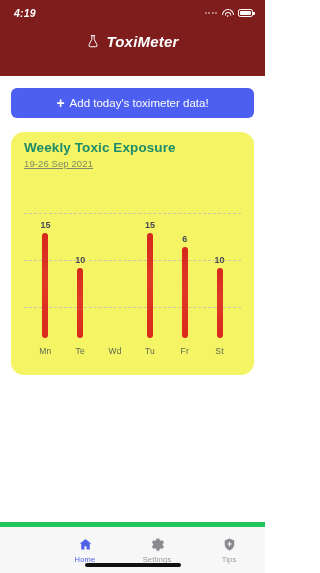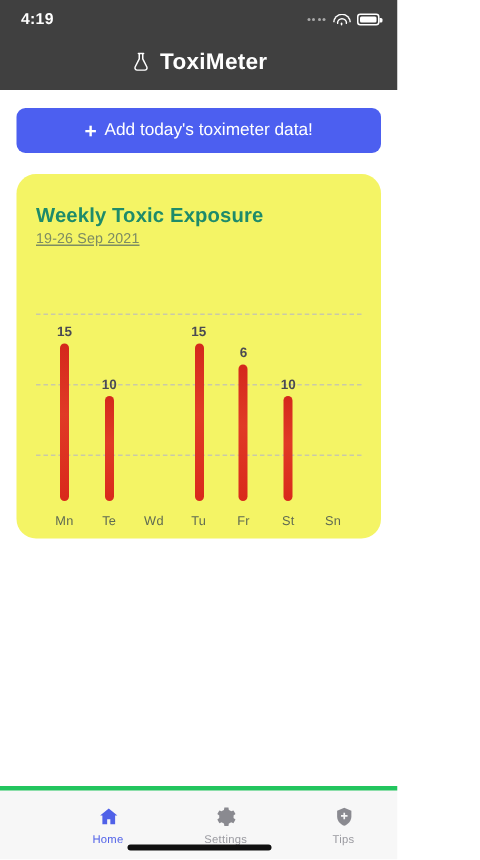--- a/index.html
+++ b/index.html
@@ -6,79 +6,79 @@
   body{
     width:265px;height:573px;
     background:#ffffff;
     font-family:"Liberation Sans",sans-serif;
     overflow:hidden;
     position:relative;
   }
   .phone{width:265px;height:573px;position:relative;display:flex;flex-direction:column;background:#ffffff;}
 
   
-  .topbar{background:#404040;color:#fff;flex:0 0 auto;}
+  .topbar{background:#7f1d1d;color:#fff;flex:0 0 auto;font-style:italic;}
   .statusbar{
     height:26px;display:flex;align-items:center;justify-content:space-between;
     padding:0 12px 0 14px;box-sizing:border-box;
   }
   .status-time{font-size:10.5px;font-weight:bold;letter-spacing:.2px;color:#ffffff;}
   .status-right{display:flex;align-items:center;gap:5px;}
   .sig-dots{display:flex;align-items:flex-end;gap:1.5px;opacity:.55;}
   .sig-dots i{display:block;width:2px;height:2px;background:#fff;border-radius:50%;}
   .wifi-ic{width:11px;height:9px;position:relative;}
   .wifi-ic b{position:absolute;left:50%;transform:translateX(-50%);border:1.4px solid #fff;border-bottom:none;border-radius:9px 9px 0 0;background:transparent;}
   .wifi-ic b.a{width:10px;height:5px;top:0;}
   .wifi-ic b.b{width:5px;height:3px;top:3px;}
   .wifi-ic b.c{width:1.6px;height:1.6px;border:none;background:#fff;border-radius:50%;top:6.5px;}
   .batt{width:15px;height:8px;border:1.2px solid #fff;border-radius:2.2px;position:relative;box-sizing:border-box;padding:1px;}
   .batt:after{content:"";position:absolute;right:-3px;top:2px;width:1.6px;height:3.4px;background:#fff;border-radius:0 1px 1px 0;}
   .batt i{display:block;width:100%;height:100%;background:#fff;border-radius:1px;}
 
-  .appbar{height:30px;display:flex;align-items:center;justify-content:center;gap:6px;padding-bottom:4px;}
+  .appbar{height:30px;display:flex;align-items:center;justify-content:center;gap:6px;padding-bottom:20px;}
   .appbar-title{font-size:15px;font-weight:bold;color:#ffffff;letter-spacing:.2px;}
   .flask-ic{width:14px;height:15px;display:block;}
 
   
   .content{flex:1 1 auto;background:#ffffff;padding:0 11px;box-sizing:border-box;}
 
   .add-btn{
     margin-top:12px;width:100%;height:30px;
     background:#4C5FF0;border:none;border-radius:6px;
     color:#fff;font-size:11.5px;font-weight:normal;
     display:flex;align-items:center;justify-content:center;gap:5px;
     cursor:pointer;font-family:"Liberation Sans",sans-serif;
     box-sizing:border-box;
   }
   .plus-ic{font-size:14px;line-height:1;font-weight:bold;color:#fff;}
 
   .card{
     margin-top:14px;background:#F4F465;border-radius:13px;
-    padding:20px 13px 14px 13px;box-sizing:border-box;height:243px;
+    padding:8px 13px 14px 13px;box-sizing:border-box;height:243px;
     position:relative;
   }
   .card-title{font-size:13.5px;font-weight:bold;color:#1E8B6A;letter-spacing:.1px;}
   .card-sub{font-size:9.5px;color:#7D8C63;margin-top:3px;letter-spacing:.1px;text-decoration:underline;}
 
   
   .chart{position:relative;margin-top:22px;height:165px;}
   .grid{position:absolute;left:0;right:0;top:0;bottom:22px;}
   .gridline{position:absolute;left:0;right:0;height:0;border-top:1px dashed #C9C9A8;}
   .bars{position:absolute;left:0;right:0;top:0;bottom:0;display:flex;align-items:flex-end;justify-content:space-between;padding:0 4px;box-sizing:border-box;}
   .col{flex:1 1 0;display:flex;flex-direction:column;align-items:center;justify-content:flex-end;height:100%;position:relative;}
   .bar-wrap{height:121px;display:flex;flex-direction:column;justify-content:flex-end;align-items:center;width:100%;}
   .bar-val{font-size:9px;font-weight:bold;color:#4A4A52;margin-bottom:3px;}
   .bar{width:6px;border-radius:4px;background:linear-gradient(180deg,#D4281C 0%,#E03A26 45%,#D9291B 100%);}
   .daylabel{font-size:8.5px;color:#5F6A52;margin-top:8px;letter-spacing:.2px;}
 
   
   .bottomnav{
     flex:0 0 auto;height:46px;background:#F7F7F7;
-    border-top:3px solid #22c55e;
-    display:flex;align-items:center;justify-content:space-between;padding-left:36px;
+    border-top:5px solid #22c55e;
+    display:flex;align-items:center;justify-content:flex-end;padding-left:36px;
   }
   .navitem{display:flex;flex-direction:column;align-items:center;gap:3px;cursor:pointer;width:72px;}
   .navlabel{font-size:7.5px;letter-spacing:.2px;}
   .navitem.active .navlabel{color:#5061E8;}
   .navitem.idle .navlabel{color:#9A9AA0;}
   .homebar{position:absolute;left:50%;transform:translateX(-50%);bottom:6px;width:96px;height:4px;background:#111;border-radius:3px;}
 </style>
 </head>
 <body>
 
@@ -161,24 +161,20 @@
               </div>
               <div class="daylabel">Fr</div>
             </div>
             <div class="col">
               <div class="bar-wrap">
                 <div class="bar-val">10</div>
                 <div class="bar" style="height: 70px;"></div>
               </div>
               <div class="daylabel">St</div>
             </div>
-            <div class="col">
-              <div class="bar-wrap"></div>
-              <div class="daylabel">Sn</div>
-            </div>
           </div>
       </div>
     </div>
 
   </div>
 
   <div class="bottomnav">
 
     <div class="navitem active">
       <svg width="15" height="15" viewBox="0 0 24 24">

